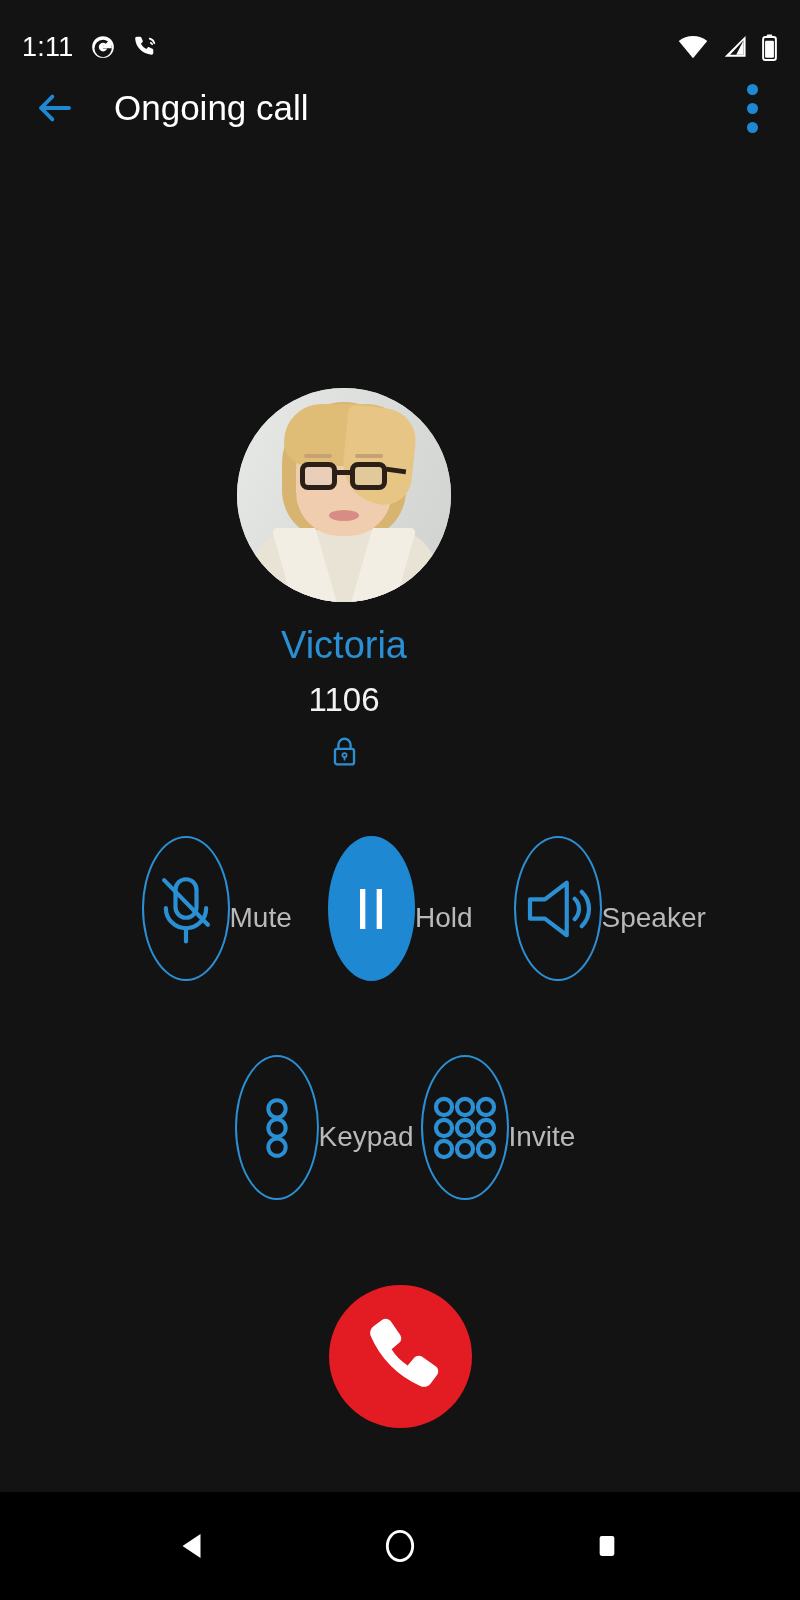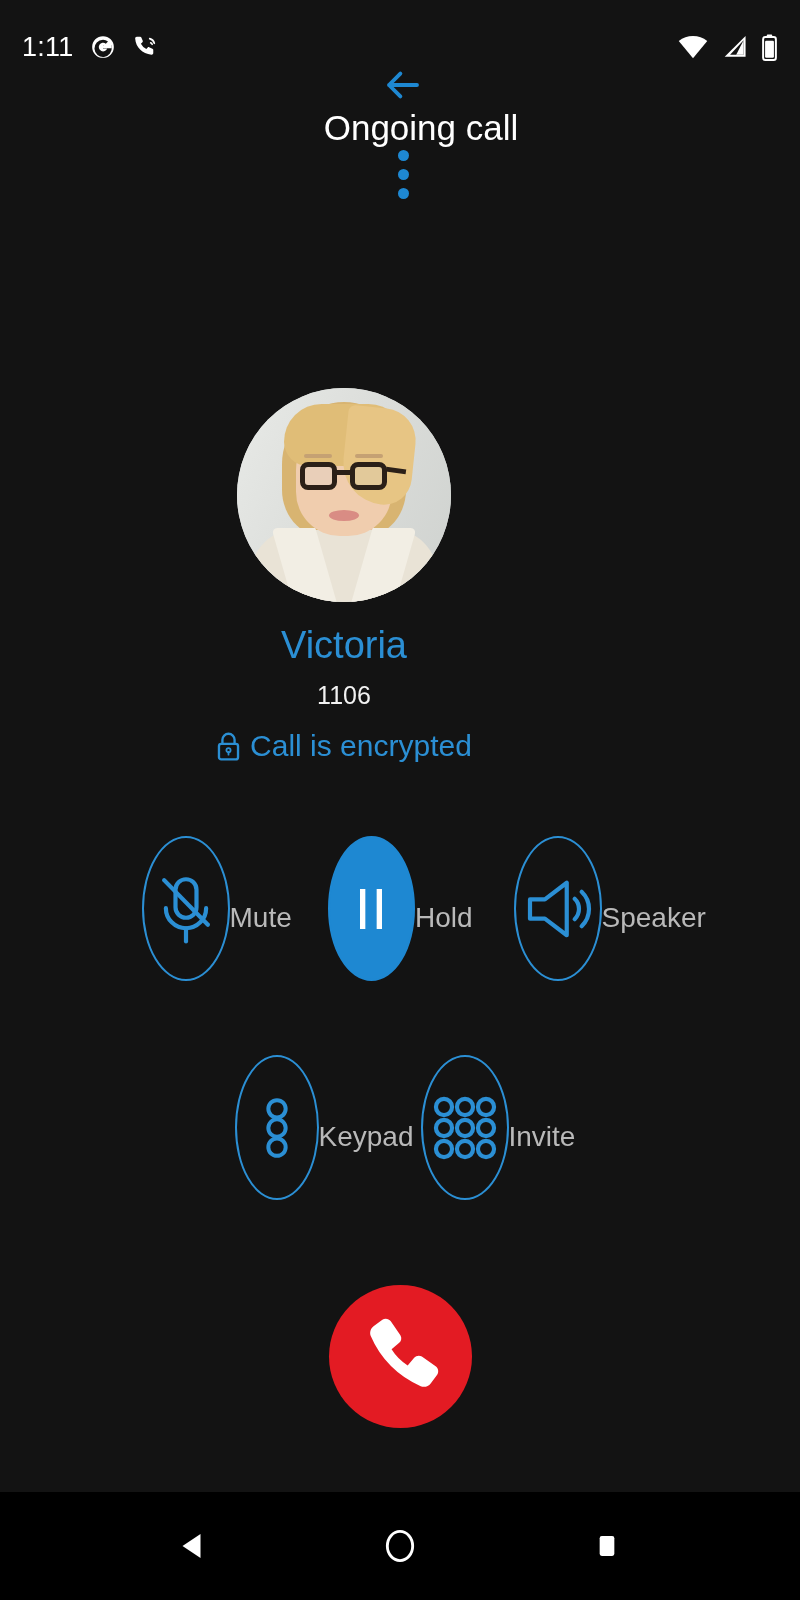--- a/index.html
+++ b/index.html
@@ -54,21 +54,20 @@
   #app-bar {
     position: absolute;
     top: 62px; left: 0;
     width: 800px;
     height: 92px;
     display: flex;
     align-items: center;
     padding: 0 26px 0 32px;
     box-sizing: border-box;
     background: #131313;
-    flex-direction: column;
   }
   #back-button {
     width: 46px; height: 46px;
     display: flex; align-items: center; justify-content: center;
     cursor: pointer;
     flex: none;
   }
   #app-title {
     color: #ffffff;
     font-size: 35px;
@@ -222,21 +221,21 @@
 
   #contact-name {
     margin-top: 24px;
     color: #2b8fd4;
     font-size: 38px;
     line-height: 1.0;
   }
   #contact-number {
     margin-top: 19px;
     color: #f2f2f2;
-    font-size: 25px;
+    font-size: 33px;
     line-height: 1.0;
   }
   #encryption-row {
     margin-top: 21px;
     display: flex;
     align-items: center;
     justify-content: center;
     gap: 9px;
   }
   #encryption-text {
@@ -396,21 +395,20 @@
     </div>
     <div id="contact-name">Victoria</div>
     <div id="contact-number">1106</div>
     <div id="encryption-row">
       <svg width="25" height="29" viewBox="0 0 18 21">
         <path fill="none" stroke="#2b8fd4" stroke-width="1.7" d="M4.6 8.6V5.7a4.4 4.4 0 0 1 8.8 0v2.9"></path>
         <rect x="2.1" y="8.6" width="13.8" height="11.2" rx="1.6" fill="none" stroke="#2b8fd4" stroke-width="1.7"></rect>
         <circle cx="9" cy="13.2" r="1.5" fill="none" stroke="#2b8fd4" stroke-width="1.3"></circle>
         <path stroke="#2b8fd4" stroke-width="1.3" stroke-linecap="round" d="M9 14.4v2"></path>
       </svg>
-      <span id="encryption-text">Call is encrypted</span>
     </div>
   </div>
 
   <div id="controls">
 
     <div class="control-row">
 
       <div class="control-cell">
         <div class="control-circle">
           <svg width="84" height="84" viewBox="0 0 48 48">

